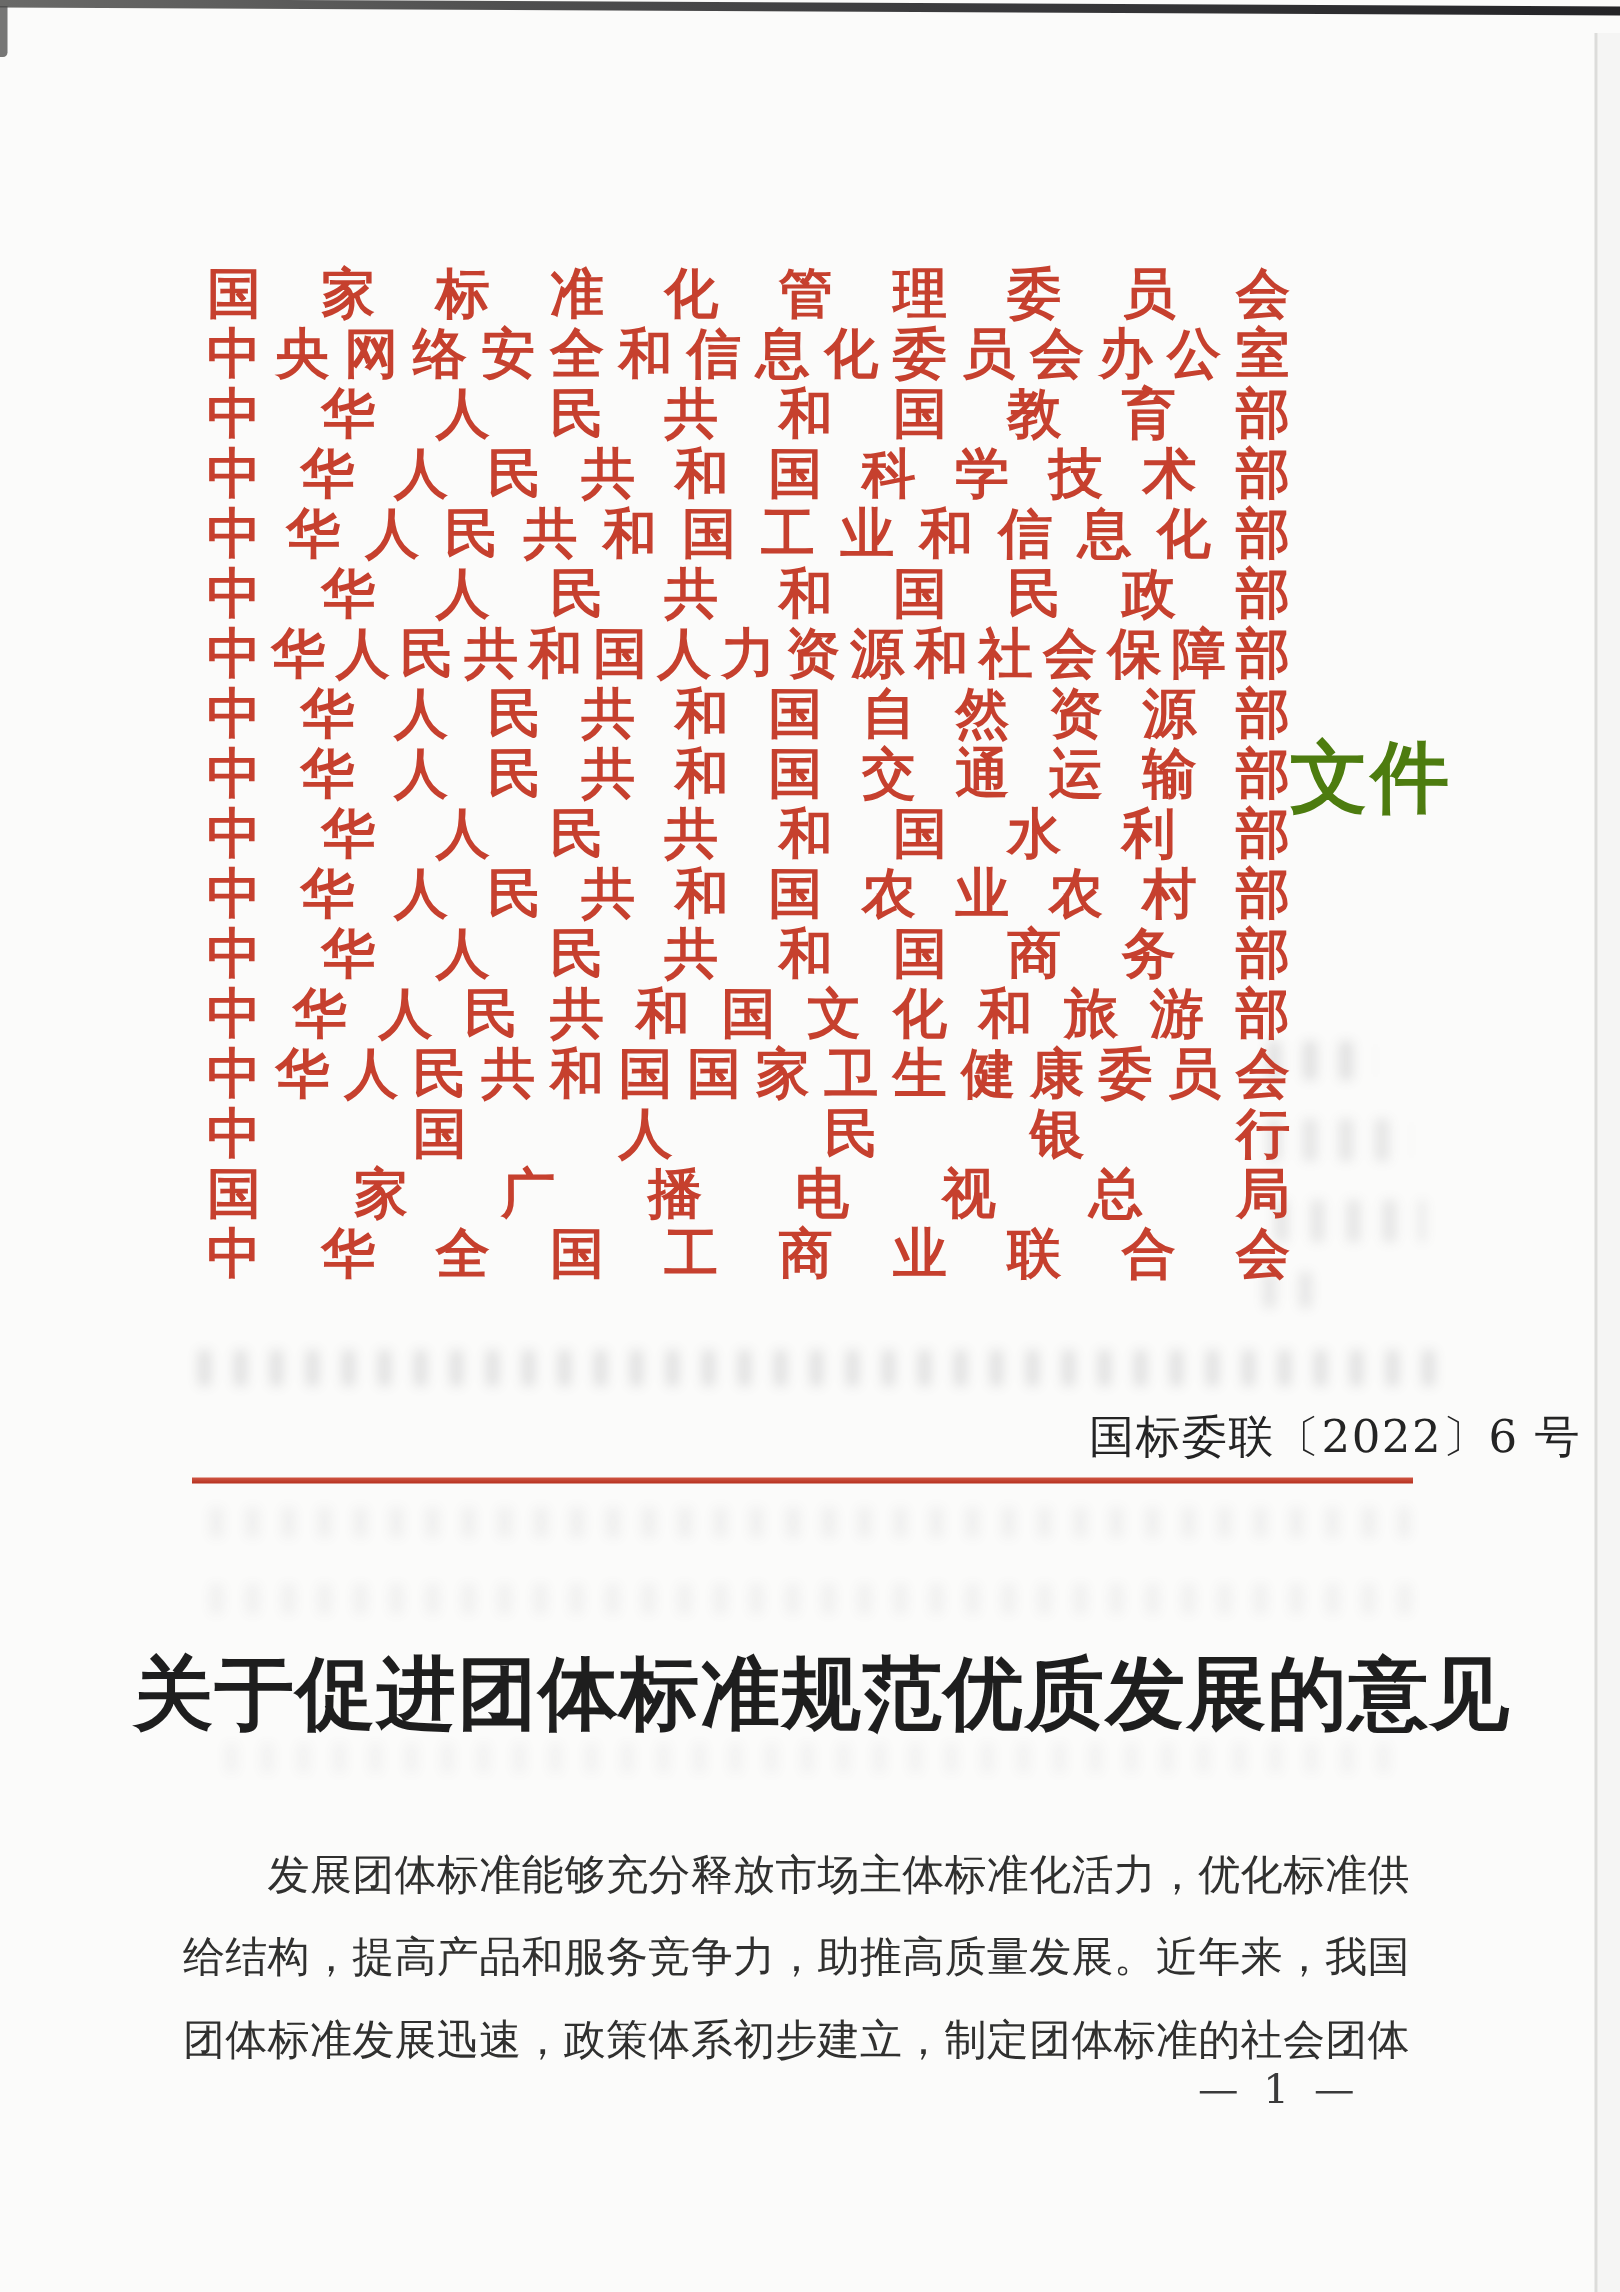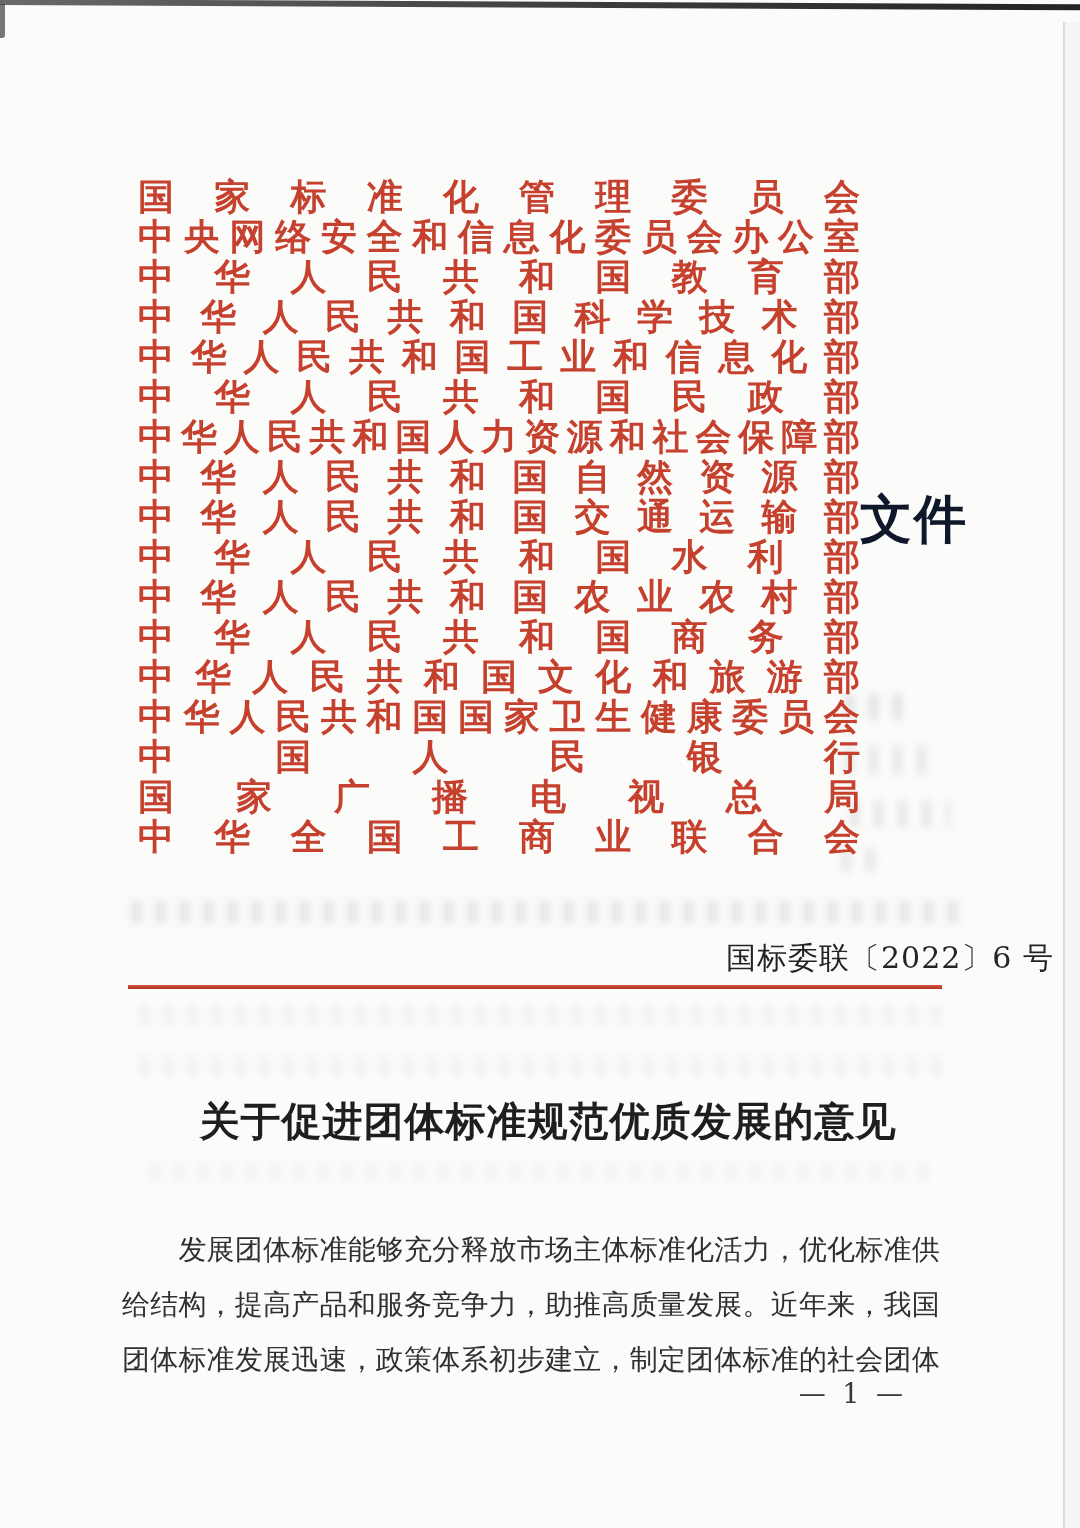--- a/index.html
+++ b/index.html
@@ -26,31 +26,31 @@
 
   
   .letterhead { position:absolute; left:138px; top:176px; width:722px; }
   .agency-line { display:flex; justify-content:space-between; align-items:center;
                  height:40px; font-size:36px; font-weight:bold; color:#c6402e;
                  white-space:nowrap; }
   .agency-line span { line-height:1; }
   .ind { display:inline-block; width:1em; }
 
   .wenjian { position:absolute; left:860px; top:490px; font-size:52px;
-             font-weight:bold; color:#0f172a; letter-spacing:2px; line-height:1.1; }
+             font-weight:bold; color:#4d7c0f; letter-spacing:2px; line-height:1.1; }
 
   .doc-number { position:absolute; left:0; top:938px; width:1054px;
                 text-align:right; font-size:30px; color:#242424;
                 letter-spacing:1px; }
 
   .red-line { position:absolute; left:128px; top:985px; width:814px; height:4px;
               background:linear-gradient(to bottom,#d05744,#b5301f); }
 
   .doc-title { position:absolute; left:16px; top:1094px; width:1064px;
-               text-align:center; font-size:40px; font-weight:bold; color:#1e1e1e;
+               text-align:center; font-size:53px; font-weight:bold; color:#1e1e1e;
                letter-spacing:1px; }
 
   .body-block { position:absolute; left:122px; top:1222px; width:818px; }
   .body-line { display:flex; justify-content:space-between; align-items:center;
                height:55px; font-size:28px; color:#30302f; white-space:nowrap; }
 
   .page-number { position:absolute; left:695px; top:1378px; width:212px;
                  text-align:right; font-size:27px; color:#3a3a3a;
                  letter-spacing:4px; }
 </style>

